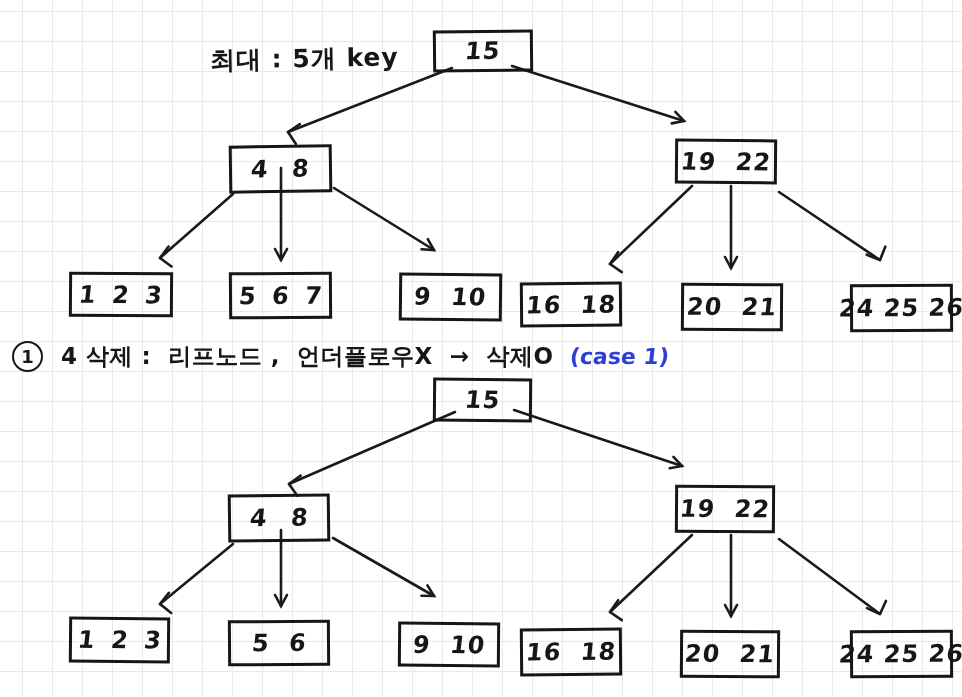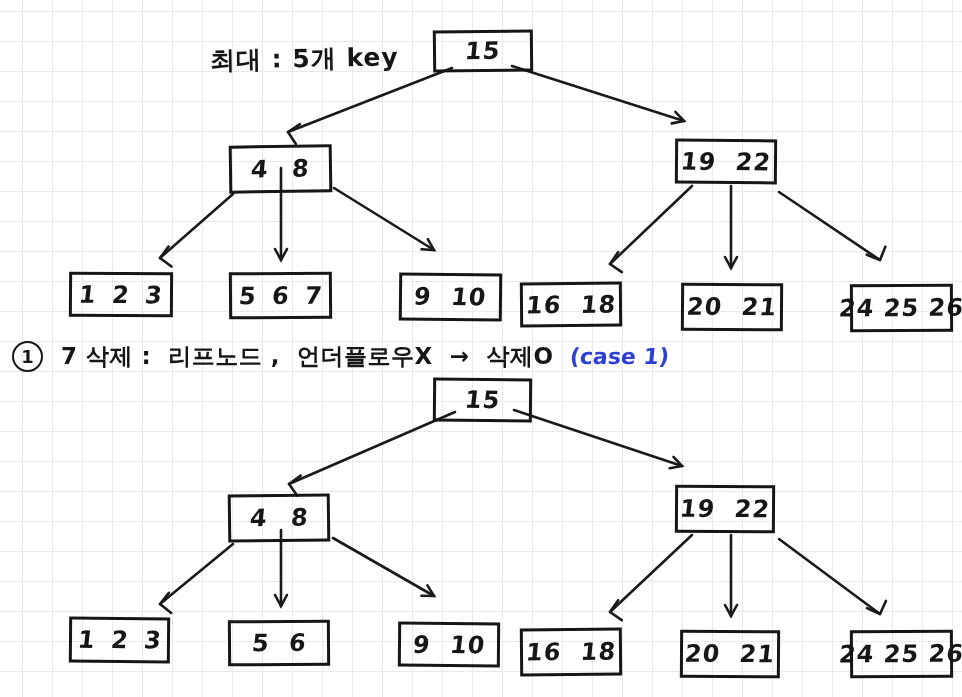--- a/index.html
+++ b/index.html
@@ -122,21 +122,21 @@
   </div>
 <div class="node n-t-l5">
     <span class="lbl ws10">20 21</span>
   </div>
 <div class="node n-t-l6">
     <span class="lbl">24 25 26</span>
   </div>
 
 <div class="caption">
   <span class="circle-num"><span>1</span></span>
-  <span class="step-text">7 삭제 :  리프노드 ,  언더플로우X  →  삭제O</span>
+  <span class="step-text">4 삭제 :  리프노드 ,  언더플로우X  →  삭제O</span>
   <span class="case-label">(case 1)</span>
 </div>
 
 <div class="node n-b-root">
     <span class="lbl">15</span>
   </div>
 <div class="node n-b-left">
     <span class="lbl ws14">4 8</span>
   </div>
 <div class="node n-b-right">

